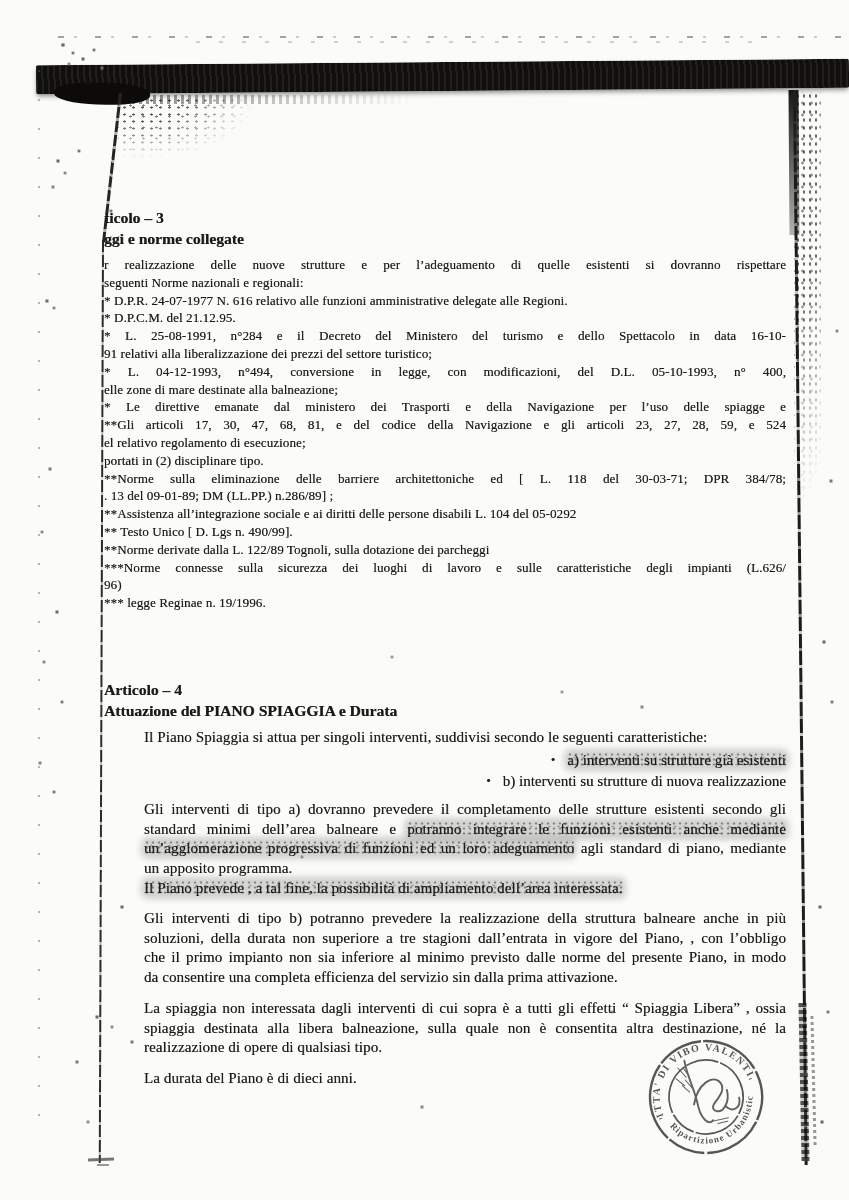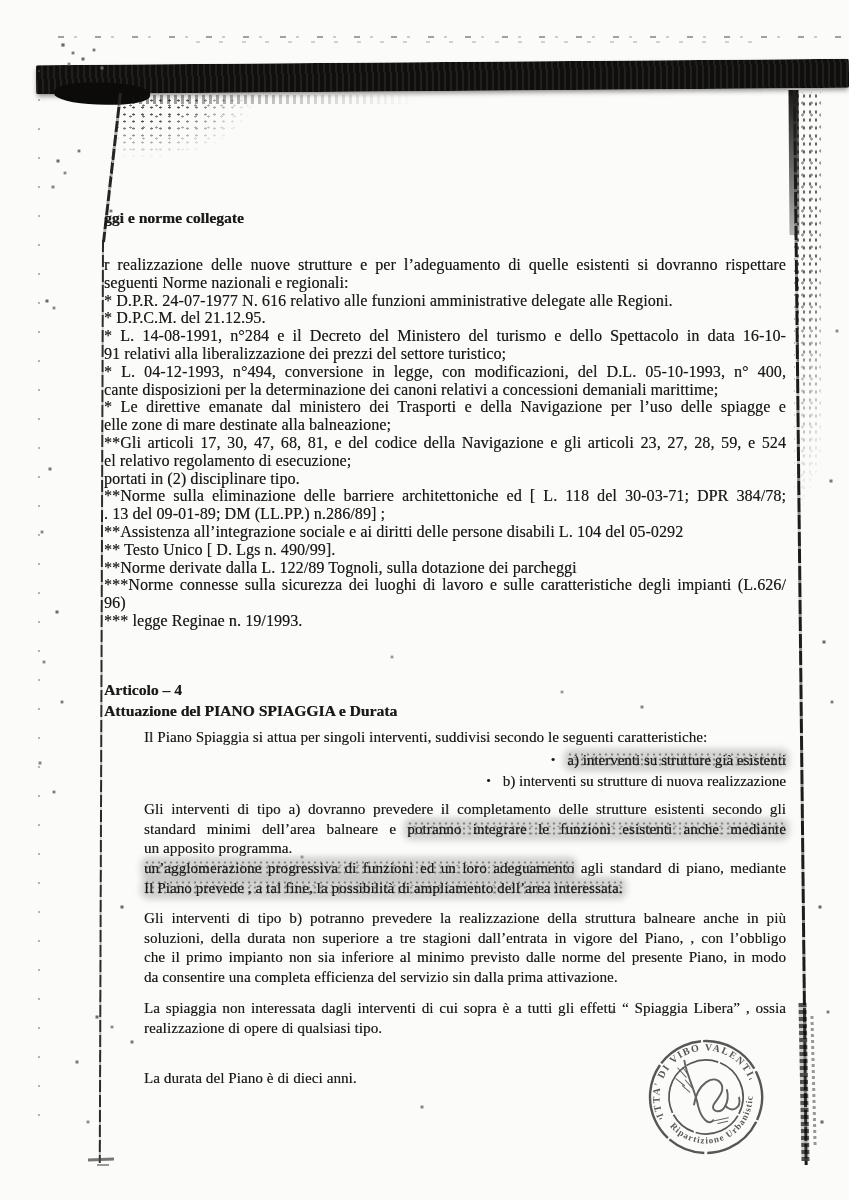--- a/index.html
+++ b/index.html
@@ -6,21 +6,21 @@
   #page{
     position:relative;width:849px;height:1200px;margin:0 auto;
     background:#fbfbf9;overflow:hidden;
     font-family:"Liberation Serif","DejaVu Serif",serif;
     color:#1b1917;
   }
   
   .blk{position:absolute;left:104px;width:682px;}
   .line{position:relative;text-align:justify;white-space:normal;}
   .line.just{text-align:justify;text-align-last:justify;text-justify:inter-word;}
-  .body-15 .line{font-size:16px;line-height:17.8px;letter-spacing:.1px;
+  .body-15 .line{font-size:13px;line-height:17.8px;letter-spacing:.1px;
     text-shadow:.3px 0 0 rgba(28,26,23,.55);}
   .para .line{font-size:15px;line-height:19.7px;letter-spacing:.1px;
     text-shadow:.3px 0 0 rgba(28,26,23,.55);margin-left:40px;}
   .bold-title .line{font-size:15.6px;line-height:21px;font-weight:bold;text-align:left;
     text-shadow:.4px 0 0 rgba(20,18,16,.6);}
   .bullets .line{padding-left:46px;font-size:15px;line-height:19.5px;
     text-shadow:.3px 0 0 rgba(28,26,23,.55);text-align:right;}
   .bullets .dot{display:inline-block;width:18px;margin-left:-30px;margin-right:12px;
     font-size:13px;vertical-align:1px;}
   .b{font-weight:normal;}
@@ -116,74 +116,75 @@
   <div class="art" id="left-foot2"></div>
   <div class="art" id="edge-dots"></div>
   <div class="art" id="right-core"></div>
   <div class="art" id="right-speckle"></div>
   <div class="art" id="right-line"></div>
   <div class="art" id="right-streak"></div>
   <div class="art" id="right-streak2"></div>
   <div class="art" id="specks"></div>
 
   <div class="blk bold-title" style="top:207px">
+    <div class="line">ticolo – 3</div>
     <div class="line">ggi e norme collegate</div>
   </div>
   <div class="blk body-15" style="top:256px">
       <div class="line just"><span>r realizzazione delle nuove strutture e per l’adeguamento di quelle esistenti si dovranno rispettare</span></div>
       <div class="line"><span>seguenti Norme nazionali e regionali:</span></div>
       <div class="line"><span>* D.P.R. 24-07-1977 N. 616 relativo alle funzioni amministrative delegate alle Regioni.</span></div>
       <div class="line"><span>* D.P.C.M.  del 21.12.95.</span></div>
-      <div class="line just"><span>*  L. 14-08-1991, n°284 e il Decreto del Ministero del turismo e dello Spettacolo in data 16-10-</span></div>
+      <div class="line just"><span>*  L. 25-08-1991, n°284 e il Decreto del Ministero del turismo e dello Spettacolo in data 16-10-</span></div>
       <div class="line"><span>91 relativi alla liberalizzazione dei prezzi del settore turistico;</span></div>
       <div class="line just"><span>* L. 04-12-1993, n°494, conversione in legge, con modificazioni, del D.L. 05-10-1993, n° 400,</span></div>
-      <div class="line"><span>cante disposizioni per la determinazione dei canoni relativi a concessioni demaniali marittime;</span></div>
+      <div class="line"><span>elle zone di mare destinate alla balneazione;</span></div>
       <div class="line just"><span>* Le direttive emanate dal ministero dei Trasporti e della Navigazione per l’uso delle spiagge e</span></div>
-      <div class="line"><span>elle zone di mare destinate alla balneazione;</span></div>
       <div class="line just"><span>**Gli articoli 17, 30, 47, 68, 81, e del codice della Navigazione e gli articoli 23, 27, 28, 59, e 524</span></div>
       <div class="line"><span>el relativo regolamento di esecuzione;</span></div>
       <div class="line"><span>portati in (2) disciplinare tipo.</span></div>
       <div class="line just"><span>**Norme sulla eliminazione delle barriere architettoniche ed [ L. 118 del 30-03-71; DPR 384/78;</span></div>
       <div class="line"><span>. 13 del 09-01-89; DM (LL.PP.) n.286/89] ;</span></div>
       <div class="line"><span>**Assistenza all’integrazione  sociale e ai diritti delle persone disabili L. 104 del 05-0292</span></div>
       <div class="line"><span>** Testo Unico [ D. Lgs n. 490/99].</span></div>
       <div class="line"><span>**Norme derivate dalla L. 122/89 Tognoli, sulla dotazione dei parcheggi</span></div>
       <div class="line just"><span>***Norme connesse sulla sicurezza dei luoghi di lavoro e sulle caratteristiche degli impianti (L.626/</span></div>
       <div class="line"><span>96)</span></div>
-      <div class="line"><span>*** legge Reginae n. 19/1993.</span></div>
+      <div class="line"><span>*** legge Reginae n. 19/1996.</span></div>
     </div>
 
   <div class="blk bold-title" style="top:679px">
     <div class="line">Articolo – 4</div>
     <div class="line">Attuazione del PIANO SPIAGGIA e  Durata</div>
   </div>
   <div class="blk para" style="top:728px">
       <div class="line"><span>Il Piano Spiaggia si attua per singoli interventi, suddivisi secondo le seguenti caratteristiche:</span></div>
     </div>
   <div class="blk bullets" style="top:750px">
       <div class="line"><span class="dot">•</span><span class="smudge">a) interventi  su strutture già esistenti</span></div>
       <div class="line"><span class="dot">•</span><span>b) interventi su strutture di nuova realizzazione</span></div>
     </div>
   <div class="blk para" style="top:800px">
       <div class="line just"><span>Gli interventi di tipo a) dovranno prevedere il completamento delle strutture esistenti secondo gli</span></div>
       <div class="line just"><span>standard minimi dell’area balneare e </span><span class="smudge">potranno integrare le funzioni esistenti anche mediante</span></div>
+      <div class="line just"><span class="smudge">un’agglomerazione progressiva di funzioni ed un loro adeguamento</span><span> agli standard di piano, mediante</span></div>
       <div class="line"><span>un apposito programma.</span></div>
-      <div class="line just"><span class="smudge">un’agglomerazione progressiva di funzioni ed un loro adeguamento</span><span> agli standard di piano, mediante</span></div>
     </div>
   <div class="blk para" style="top:879px">
       <div class="line"><span class="smudge">Il Piano prevede , a tal fine, la possibilità di ampliamento dell’area interessata.</span></div>
     </div>
   <div class="blk para" style="top:909px">
       <div class="line just"><span>Gli interventi di tipo b) potranno prevedere la realizzazione della struttura balneare anche in più</span></div>
       <div class="line just"><span>soluzioni, della durata non superiore a tre stagioni dall’entrata in vigore del Piano, , con l’obbligo</span></div>
       <div class="line just"><span>che il primo impianto non sia inferiore al minimo previsto dalle norme del presente Piano, in modo</span></div>
       <div class="line"><span>da consentire una completa efficienza del servizio sin dalla prima attivazione.</span></div>
     </div>
   <div class="blk para" style="top:999px">
       <div class="line just"><span>La spiaggia non interessata dagli interventi di cui sopra è a tutti gli effetti “ Spiaggia Libera” , ossia</span></div>
+      <div class="line just"><span>spiaggia destinata alla libera balneazione, sulla quale non è consentita altra destinazione, né la</span></div>
       <div class="line"><span>realizzazione di opere di qualsiasi tipo.</span></div>
     </div>
   <div class="blk para" style="top:1069px">
       <div class="line"><span>La durata del Piano è di </span><span class="b">dieci</span><span> anni.</span></div>
     </div>
 
   <svg id="stamp-svg" width="152" height="152" viewBox="-76 -76 152 152">
     <g transform="rotate(-24)" fill="none" stroke="#35322f" opacity="0.82">
       <circle r="56" stroke-width="2.4" stroke-dasharray="47 2 61 3 38 2 80 2"></circle>
       <circle r="37" stroke-width="1.7" stroke-dasharray="33 2 49 2 27 2 52 2"></circle>

